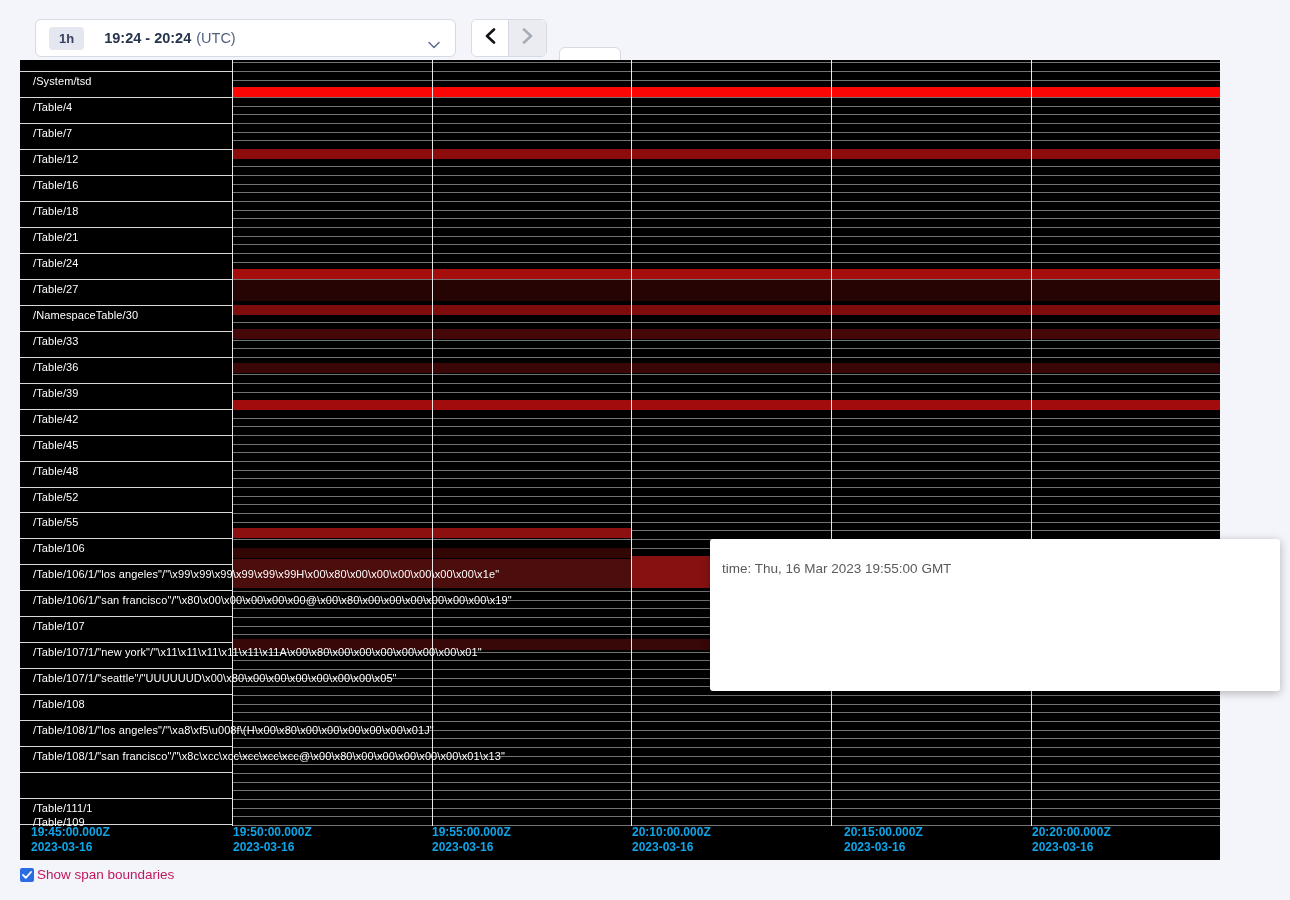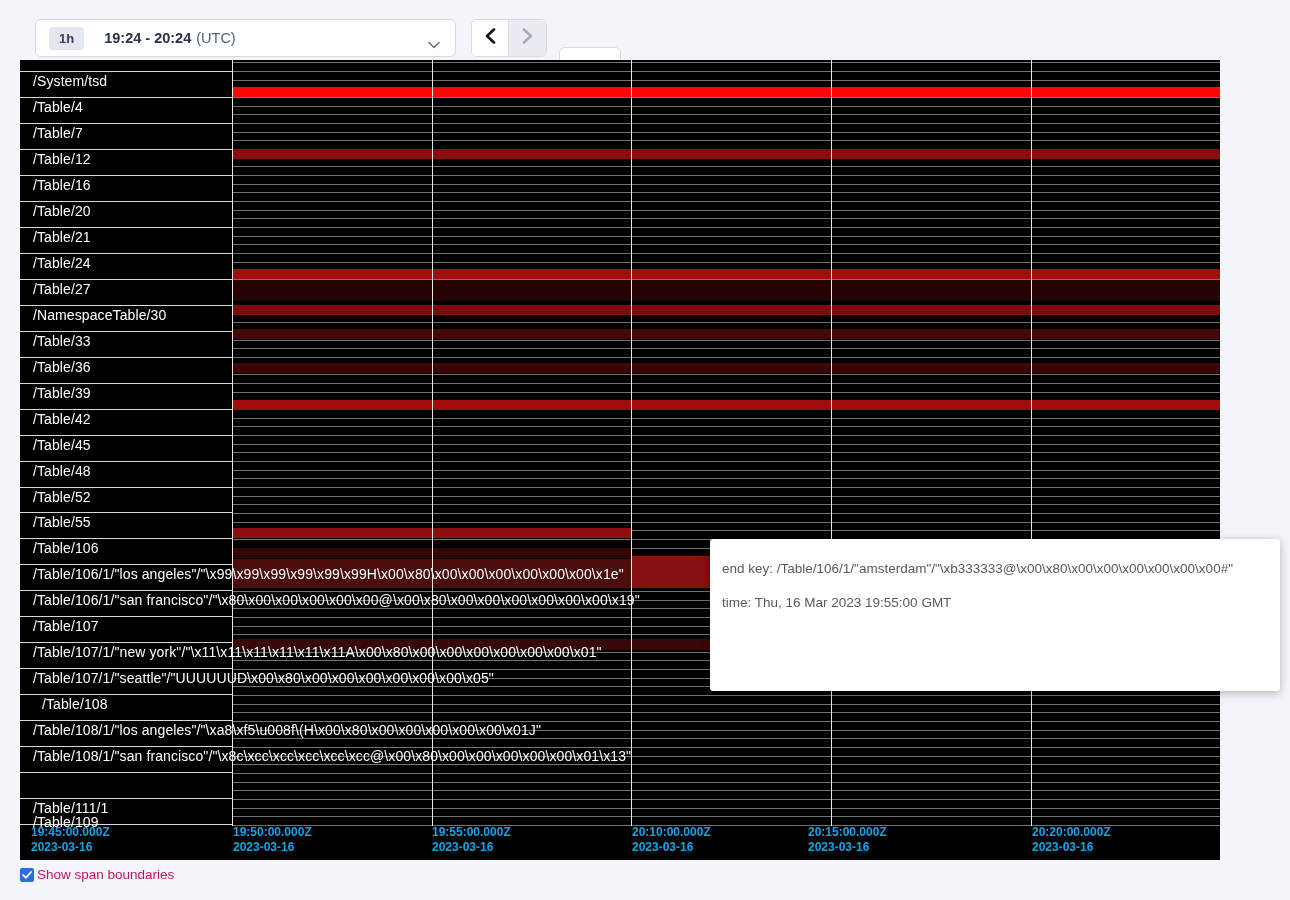--- a/index.html
+++ b/index.html
@@ -53,21 +53,21 @@
   
   .labellines{
     position:absolute;left:0;width:212px;top:0;height:766px;
     background:repeating-linear-gradient(to bottom,
       transparent 0px, transparent 11px,
       rgba(255,255,255,0.85) 11px, rgba(255,255,255,0.85) 12px,
       transparent 12px, transparent 25.97px);
   }
   .vline{position:absolute;top:0;width:1px;height:766px;background:rgba(255,255,255,0.9);}
   .row-label{
-    position:absolute;left:13px;color:#ffffff;font-size:14px;line-height:13px;
+    position:absolute;left:13px;color:#ffffff;font-size:11px;line-height:13px;
     white-space:nowrap;letter-spacing:0.1px;
   }
   .tick{
     position:absolute;top:765px;color:#0ea5e9;font-size:12px;font-weight:700;
     line-height:14.5px;white-space:nowrap;
   }
   
   .tooltip{
     position:absolute;left:710px;top:539px;width:570px;height:152px;
     background:#ffffff;border-radius:3px;box-shadow:0 2px 10px rgba(0,0,0,0.28);
@@ -140,40 +140,40 @@
       <div class="vline" style="left: 611px;"></div>
       <div class="vline" style="left: 811px;"></div>
       <div class="vline" style="left: 1011px;"></div>
     </div>
   <div id="hm-rows">
       <div class="row-label" style="top: 15px;">/System/tsd</div>
       <div class="row-label" style="top: 40.97px;">/Table/4</div>
       <div class="row-label" style="top: 66.94px;">/Table/7</div>
       <div class="row-label" style="top: 92.91px;">/Table/12</div>
       <div class="row-label" style="top: 118.88px;">/Table/16</div>
-      <div class="row-label" style="top: 144.85px;">/Table/20</div>
+      <div class="row-label" style="top: 144.85px;">/Table/18</div>
       <div class="row-label" style="top: 170.82px;">/Table/21</div>
       <div class="row-label" style="top: 196.79px;">/Table/24</div>
       <div class="row-label" style="top: 222.76px;">/Table/27</div>
       <div class="row-label" style="top: 248.73px;">/NamespaceTable/30</div>
       <div class="row-label" style="top: 274.7px;">/Table/33</div>
       <div class="row-label" style="top: 300.67px;">/Table/36</div>
       <div class="row-label" style="top: 326.64px;">/Table/39</div>
       <div class="row-label" style="top: 352.61px;">/Table/42</div>
       <div class="row-label" style="top: 378.58px;">/Table/45</div>
       <div class="row-label" style="top: 404.55px;">/Table/48</div>
       <div class="row-label" style="top: 430.52px;">/Table/52</div>
       <div class="row-label" style="top: 456.49px;">/Table/55</div>
       <div class="row-label" style="top: 482.46px;">/Table/106</div>
       <div class="row-label" style="top: 508.43px;">/Table/106/1/"los angeles"/"\x99\x99\x99\x99\x99\x99H\x00\x80\x00\x00\x00\x00\x00\x00\x1e"</div>
       <div class="row-label" style="top: 534.4px;">/Table/106/1/"san francisco"/"\x80\x00\x00\x00\x00\x00@\x00\x80\x00\x00\x00\x00\x00\x00\x19"</div>
       <div class="row-label" style="top: 560.37px;">/Table/107</div>
       <div class="row-label" style="top: 586.34px;">/Table/107/1/"new york"/"\x11\x11\x11\x11\x11\x11A\x00\x80\x00\x00\x00\x00\x00\x00\x01"</div>
       <div class="row-label" style="top: 612.31px;">/Table/107/1/"seattle"/"UUUUUUD\x00\x80\x00\x00\x00\x00\x00\x00\x05"</div>
-      <div class="row-label" style="top: 638.28px; margin-left: 9px;">/Table/108</div>
+      <div class="row-label" style="top: 638.28px;">/Table/108</div>
       <div class="row-label" style="top: 664.25px;">/Table/108/1/"los angeles"/"\xa8\xf5\u008f\(H\x00\x80\x00\x00\x00\x00\x00\x01J"</div>
       <div class="row-label" style="top: 690.22px;">/Table/108/1/"san francisco"/"\x8c\xcc\xcc\xcc\xcc\xcc@\x00\x80\x00\x00\x00\x00\x00\x01\x13"</div>
       <div class="row-label" style="top: 716.19px; margin-top: 40px;">/Table/109</div>
       <div class="row-label" style="top: 742.16px;">/Table/111/1</div>
     </div>
   <div id="hm-ticks">
       <div class="tick" style="left: 11px;">
         <div>19:45:00.000Z</div>
         <div>2023-03-16</div>
       </div>
@@ -182,33 +182,32 @@
         <div>2023-03-16</div>
       </div>
       <div class="tick" style="left: 412px;">
         <div>19:55:00.000Z</div>
         <div>2023-03-16</div>
       </div>
       <div class="tick" style="left: 612px;">
         <div>20:10:00.000Z</div>
         <div>2023-03-16</div>
       </div>
-      <div class="tick" style="left: 788px;">
+      <div class="tick" style="left: 824px;">
         <div>20:15:00.000Z</div>
         <div>2023-03-16</div>
       </div>
       <div class="tick" style="left: 1012px;">
         <div>20:20:00.000Z</div>
         <div>2023-03-16</div>
       </div>
     </div>
 </div>
 
 <div class="tooltip">
-  <div>end key: /Table/106/1/"amsterdam"/"\xb333333@\x00\x80\x00\x00\x00\x00\x00\x00#"</div>
   <div>time: Thu, 16 Mar 2023 19:55:00 GMT</div>
 </div>
 
 <div class="footer">
   <span class="cb" id="span-cb">
     <svg id="span-cb-check" width="10" height="8" viewBox="0 0 10 8">
         <polyline points="1,4 3.8,6.8 9,1" fill="none" stroke="#ffffff" stroke-width="1.8" stroke-linecap="round" stroke-linejoin="round"></polyline>
       </svg>
   </span>
   <span class="cb-label">Show span boundaries</span>

